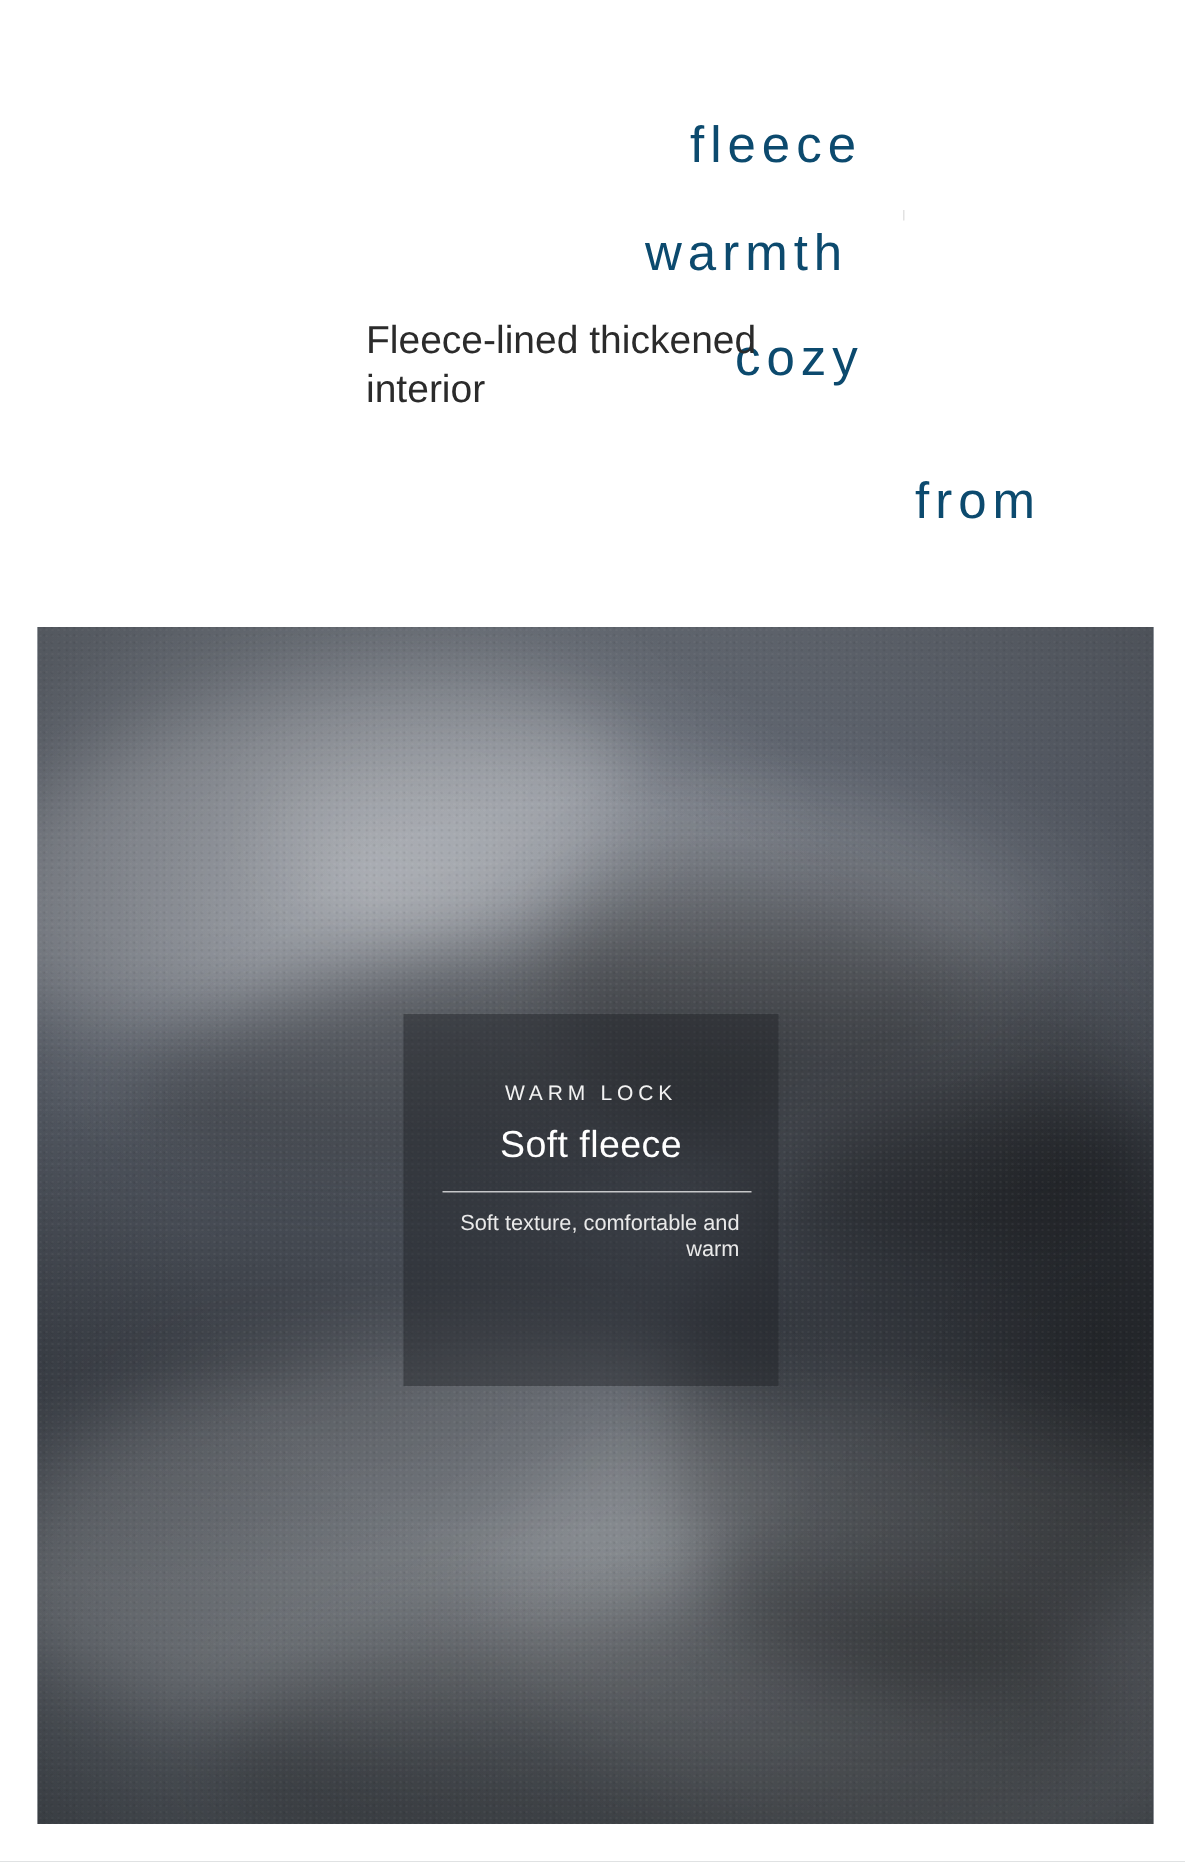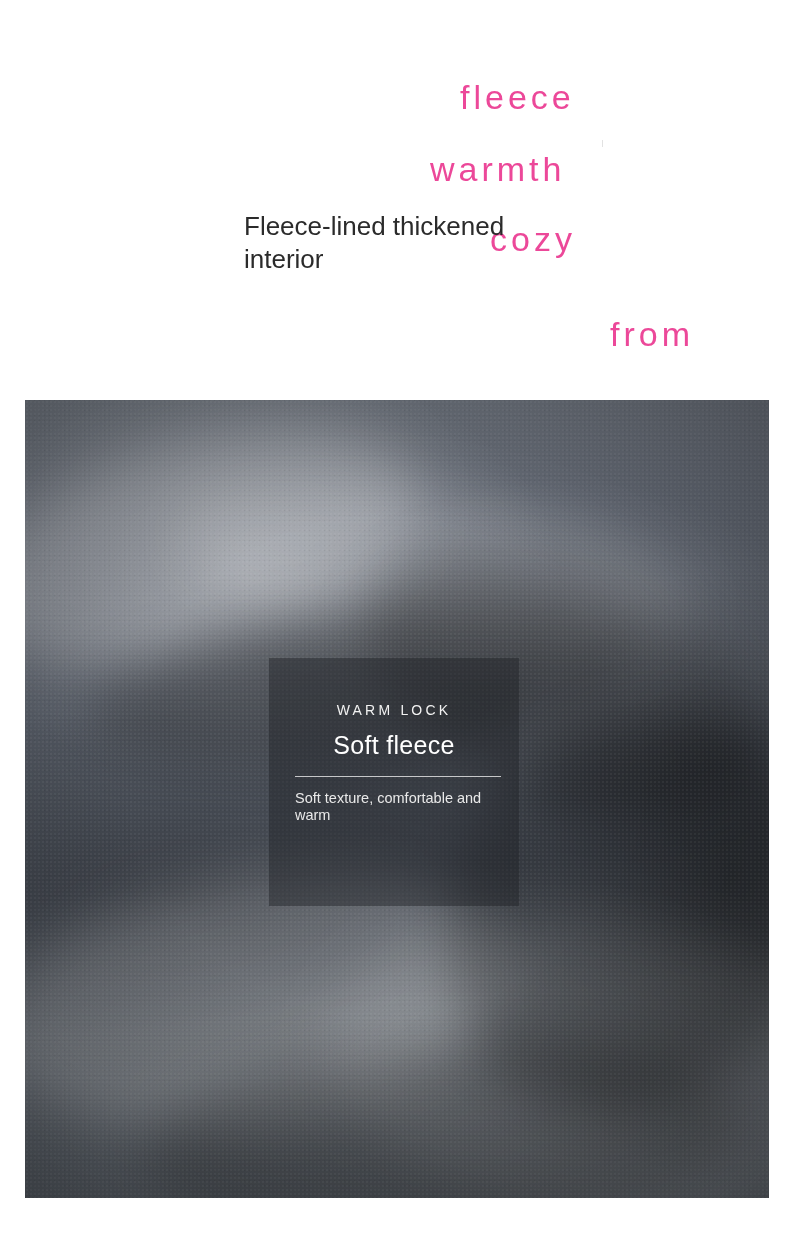--- a/index.html
+++ b/index.html
@@ -51,21 +51,21 @@
   .ghost-watermark {
     position: absolute;
     left: 430px;
     top: 60px;
     width: 300px;
     height: 310px;
     pointer-events: none;
   }
   .ghost-watermark span {
     position: absolute;
-    color: #ec4899;
+    color: #0c4a6e;
     font-size: 34px;
     letter-spacing: 4px;
     white-space: nowrap;
   }
   .gw1 { left: 30px;  top: 18px; }
   .gw2 { left: 0px;   top: 90px; font-size: 28px; }
   .gw3 { left: 60px;  top: 160px; font-size: 30px; }
   .gw4 { left: 180px; top: 255px; font-size: 22px; letter-spacing: 2px; }
   .gw-tick {
     position: absolute;
@@ -83,21 +83,21 @@
     width: 600px;
     font-size: 15.5px;
     line-height: 1.52;
     color: #333;
   }
 
   
   .hero {
     position: absolute;
     left: 25px;
-    top: 400px;
+    top: 418px;
     width: 744px;
     height: 798px;
     overflow: hidden;
     background: #59606a;
   }
 
   
   .fleece-base {
     position: absolute;
     inset: 0;
@@ -198,21 +198,21 @@
     margin: 16px auto 0 auto;
     width: 206px;
     height: 1px;
     background: rgba(255,255,255,0.72);
   }
   .caption-sub {
     margin-top: 13px;
     font-size: 14.5px;
     line-height: 1.2;
     color: #e9e9e9;
-    text-align: left;
+    text-align: right;
   }
 </style>
 </head>
 <body>
 
 <div class="page">
 
   <div class="ghost-watermark">
     <span class="gw1">fleece</span>
     <span class="gw2">warmth</span>

